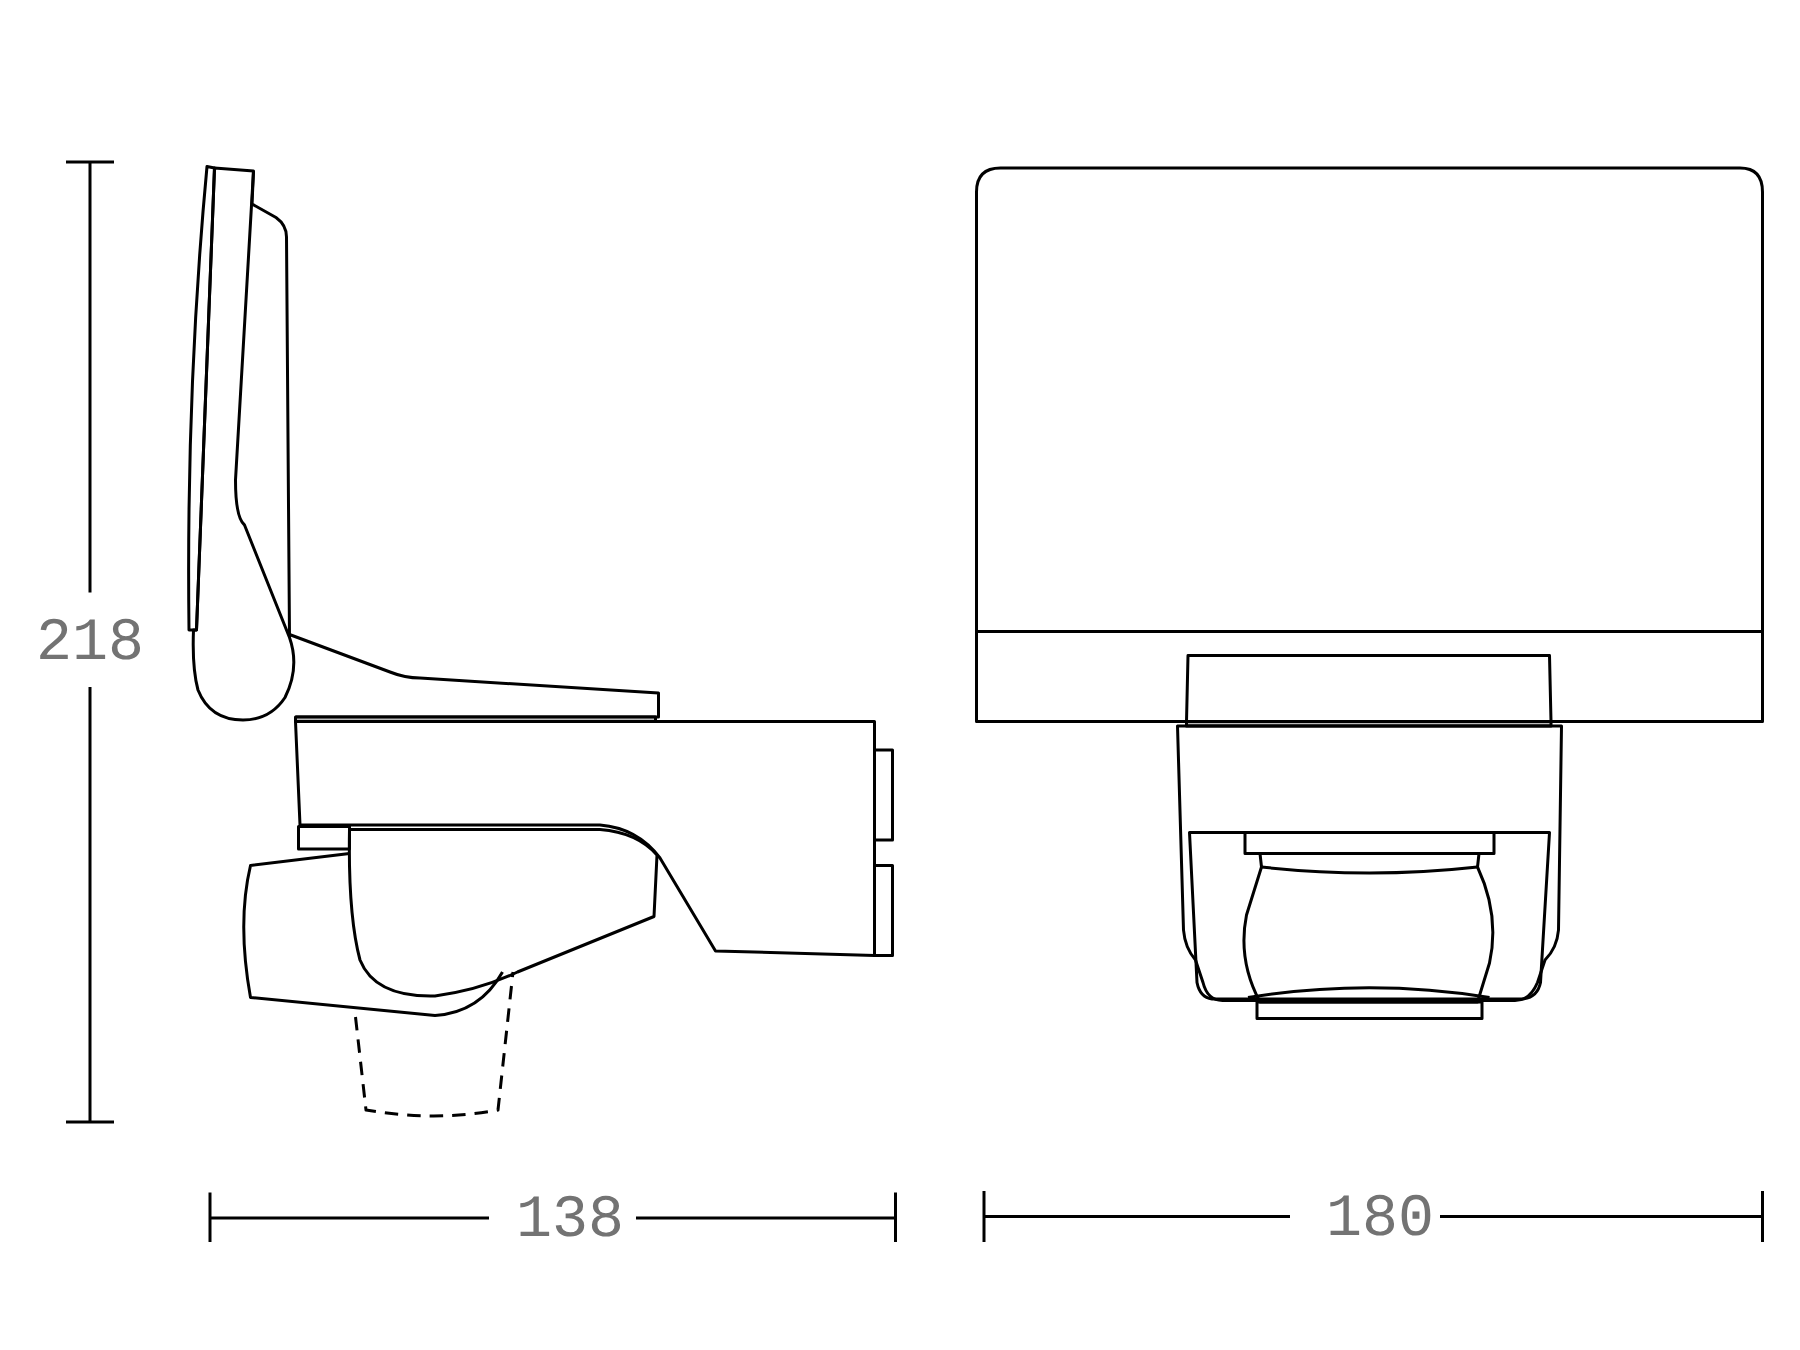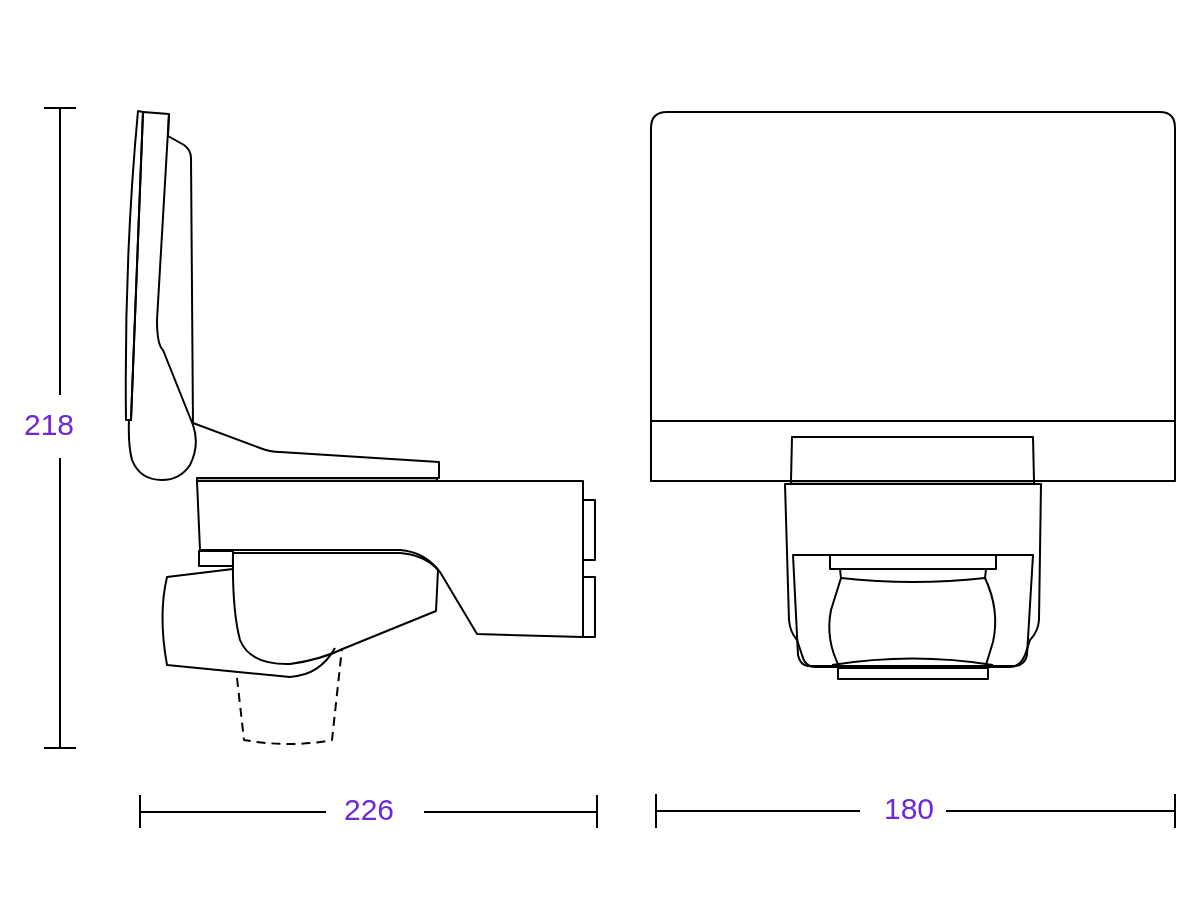--- a/index.html
+++ b/index.html
@@ -1,22 +1,22 @@
 <!DOCTYPE html>
 <html><head>
   <meta charset="utf-8">
   <style>
     html, body { margin: 0; padding: 0; background: #ffffff; }
     body { width: 1200px; height: 900px; position: relative; overflow: hidden; }
     svg { position: absolute; left: 0; top: 0; }
     .dim-label {
       position: absolute;
-      font-family: Liberation Sans, sans-serif;
-      font-size: 30px;
-      color: #6d28d9;
+      font-family: Liberation Mono, monospace;
+      font-size: 40px;
+      color: #737373;
       line-height: 1;
       background: #fff;
       padding: 0 4px;
     }
   </style>
 </head>
 <body>
 
 <svg width="1200" height="900" viewBox="0 0 1200 900" fill="none" stroke="#000" stroke-width="2" stroke-linejoin="round">
 
@@ -80,14 +80,14 @@
     <rect x="830" y="555" width="166" height="14"></rect>
 
     <path d="M840 569 L986 569 L985 578 Q1000 610 993 642 L985 668 L840 668 Q825 640 831 610 L841 578 Z"></path>
     <path d="M841 578 Q913 586 985 578"></path>
     <path d="M832 665 Q913 652 993 665"></path>
     <rect x="838" y="668" width="150" height="11"></rect>
   </g>
 </svg>
 
 <div class="dim-label" style="left:20px; top:410px;">218</div>
-<div class="dim-label" style="left:340px; top:795px;">226</div>
+<div class="dim-label" style="left:340px; top:795px;">138</div>
 <div class="dim-label" style="left:880px; top:794px;text-align:center;">180</div>
 
 </body></html>

